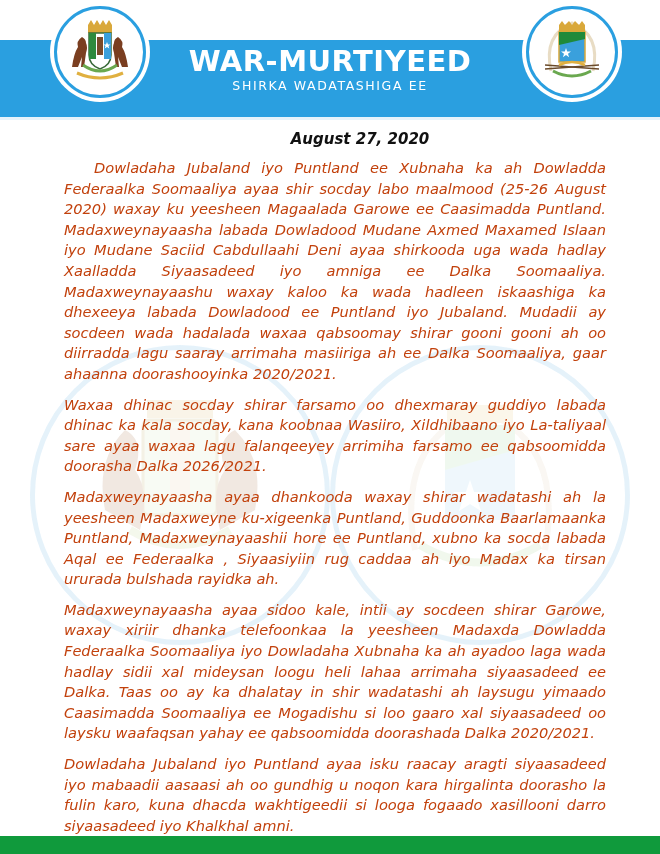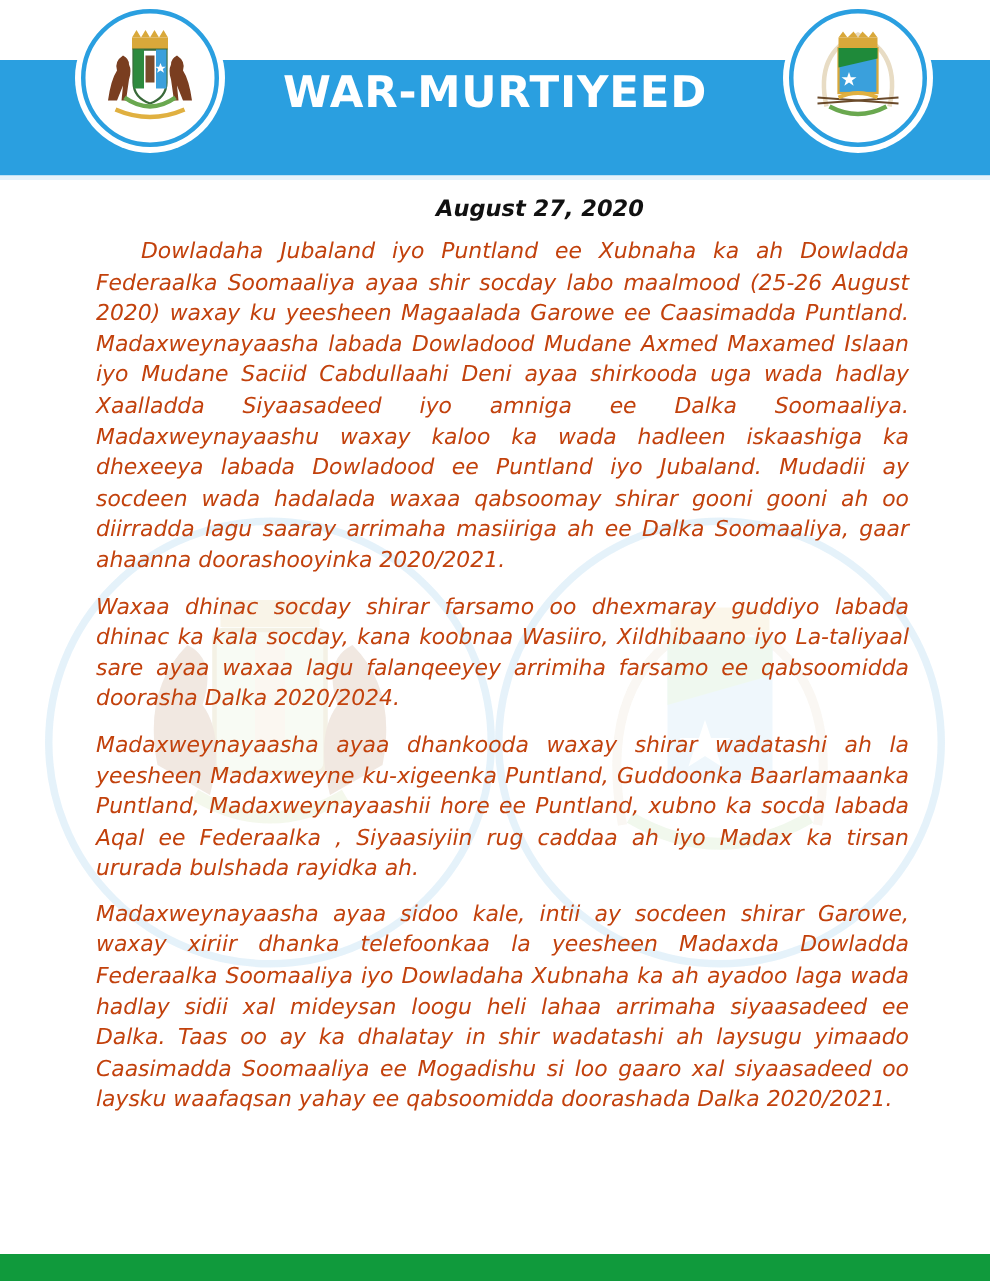--- a/index.html
+++ b/index.html
@@ -135,24 +135,26 @@
 
     <line x1="16" y1="60" x2="70" y2="56" stroke="#6a4a2a" stroke-width="1.5"></line>
     <line x1="16" y1="56" x2="70" y2="60" stroke="#6a4a2a" stroke-width="1.5"></line>
     <path d="M24 62 q19 10 38 0" stroke="#6aa84f" stroke-width="3" fill="none"></path>
     <path d="M30 56 q13 -6 26 0" stroke="#e0b040" stroke-width="2.5" fill="none"></path>
   </svg>
 </div>
 
 <div class="title-block">
   <div class="title">WAR-MURTIYEED</div>
+  <div class="subtitle">SHIRKA WADATASHIGA EE</div>
 </div>
 
 <div class="date">August 27, 2020</div>
 
 <div class="content">
   <p class="indent">Dowladaha Jubaland iyo Puntland ee Xubnaha ka ah Dowladda Federaalka Soomaaliya ayaa shir socday labo maalmood (25-26 August 2020) waxay ku yeesheen Magaalada Garowe ee Caasimadda Puntland. Madaxweynayaasha labada Dowladood Mudane Axmed Maxamed Islaan iyo Mudane Saciid Cabdullaahi Deni ayaa shirkooda uga wada hadlay Xaalladda Siyaasadeed iyo amniga ee Dalka Soomaaliya. Madaxweynayaashu waxay kaloo ka wada hadleen iskaashiga ka dhexeeya labada Dowladood ee Puntland iyo Jubaland. Mudadii ay socdeen wada hadalada waxaa qabsoomay shirar gooni gooni ah oo diirradda lagu saaray arrimaha masiiriga ah ee Dalka Soomaaliya, gaar ahaanna doorashooyinka 2020/2021.</p>
-  <p>Waxaa dhinac socday shirar farsamo oo dhexmaray guddiyo labada dhinac ka kala socday, kana koobnaa Wasiiro, Xildhibaano iyo La-taliyaal sare ayaa waxaa lagu falanqeeyey arrimiha farsamo ee qabsoomidda doorasha Dalka 2020/2024.</p>
+  <p>Waxaa dhinac socday shirar farsamo oo dhexmaray guddiyo labada dhinac ka kala socday, kana koobnaa Wasiiro, Xildhibaano iyo La-taliyaal sare ayaa waxaa lagu falanqeeyey arrimiha farsamo ee qabsoomidda doorasha Dalka 2026/2021.</p>
   <p>Madaxweynayaasha ayaa dhankooda waxay shirar wadatashi ah la yeesheen Madaxweyne ku-xigeenka Puntland, Guddoonka Baarlamaanka Puntland, Madaxweynayaashii hore ee Puntland, xubno ka socda labada Aqal ee Federaalka , Siyaasiyiin rug caddaa ah iyo Madax ka tirsan ururada bulshada rayidka ah.</p>
   <p>Madaxweynayaasha ayaa sidoo kale, intii ay socdeen shirar Garowe, waxay xiriir dhanka telefoonkaa la yeesheen Madaxda Dowladda Federaalka Soomaaliya iyo Dowladaha Xubnaha ka ah ayadoo laga wada hadlay sidii xal mideysan loogu heli lahaa arrimaha siyaasadeed ee Dalka. Taas oo ay ka dhalatay in shir wadatashi ah laysugu yimaado Caasimadda Soomaaliya ee Mogadishu si loo gaaro xal siyaasadeed oo laysku waafaqsan yahay ee qabsoomidda doorashada Dalka 2020/2021.</p>
+  <p>Dowladaha Jubaland iyo Puntland ayaa isku raacay aragti siyaasadeed iyo mabaadii aasaasi ah oo gundhig u noqon kara hirgalinta doorasho la fulin karo, kuna dhacda wakhtigeedii si looga fogaado xasillooni darro siyaasadeed iyo Khalkhal amni.</p>
 </div>
 
 <div class="footer-bar"></div>
 
 </body></html>

